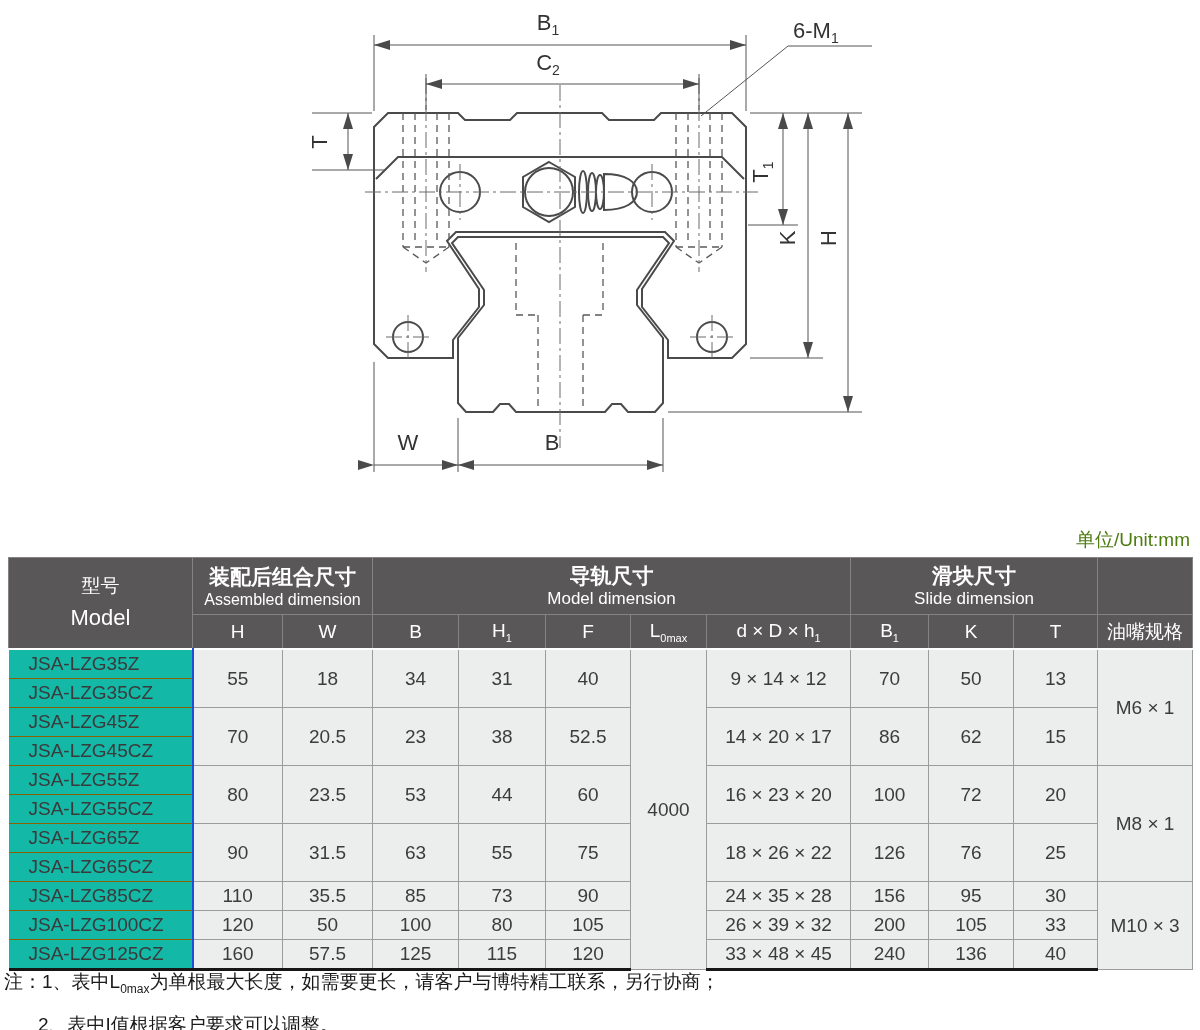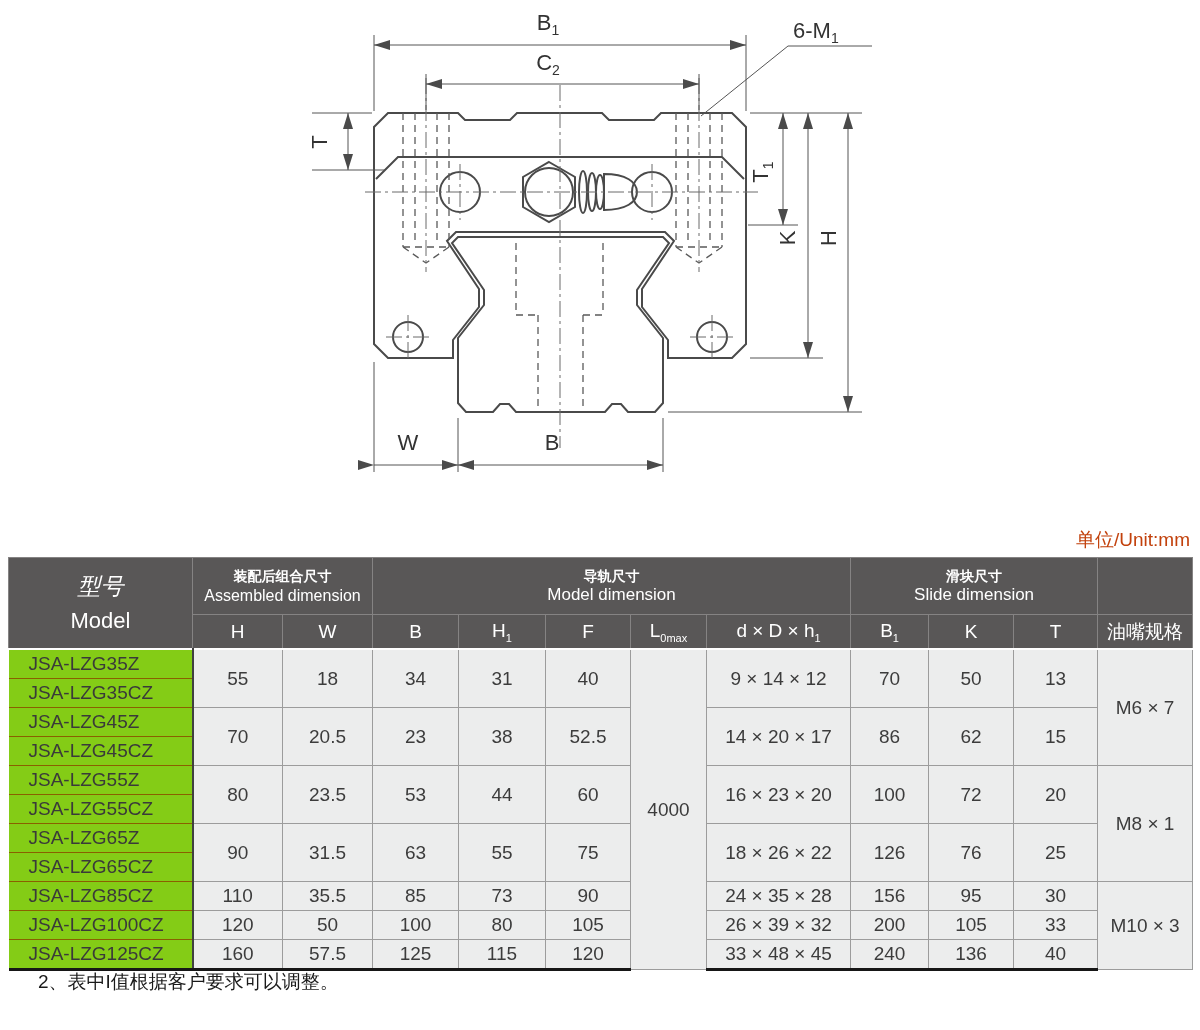--- a/index.html
+++ b/index.html
@@ -2,39 +2,39 @@
 <html><head>
 <meta charset="utf-8">
 <style>
   html,body{margin:0;padding:0;background:#fff;}
   .page{position:relative;width:1200px;height:1030px;background:#fff;overflow:hidden;
         font-family:"Liberation Sans","DejaVu Sans",sans-serif;color:#222;}
   svg text{font-family:"Liberation Sans","DejaVu Sans",sans-serif;}
 
   .drawing{position:absolute;left:0;top:0;}
 
-  .unit-label{position:absolute;top:527px;right:10px;font-size:19px;color:#c2410c;text-align:center;}
+  .unit-label{position:absolute;top:527px;right:10px;font-size:19px;color:#4d7c0f;text-align:center;}
 
   table.spec{position:absolute;left:8px;top:557px;width:1184px;border-collapse:collapse;table-layout:fixed;}
   table.spec th,table.spec td{padding:0;text-align:center;vertical-align:middle;overflow:hidden;white-space:nowrap;}
 
   thead th{background:#595757;color:#fff;border:1px solid #858383;font-weight:normal;}
   thead tr.group-row th{height:56px;}
   thead tr.sub-row th{height:33px;font-size:19px;}
-  .hdr-zh{display:block;font-size:14px;font-weight:bold;line-height:1.3;}
+  .hdr-zh{display:block;font-size:21px;font-weight:bold;line-height:1.3;}
   .hdr-en{display:block;font-size:16px;line-height:1.2;}
   .hdr-en.big{font-size:17px;}
-  .hdr-model-zh{display:block;font-size:23px;line-height:1.5;font-style:italic;}
+  .hdr-model-zh{display:block;font-size:19px;line-height:1.5;}
   .hdr-model-en{display:block;font-size:22px;line-height:1.5;}
   thead sub{font-size:11px;}
 
   tbody td{background:#ECEDED;border:1px solid #9c9c9c;font-size:19px;color:#3c3c3c;height:28px;}
   tbody tr.first-body-row td{border-top:2px solid #fff;}
-  tbody td.model{background:#84cc16;color:#3a3a3a;text-align:left;padding-left:20px;
-                 border-left:none;border-right:2px solid #404040;
+  tbody td.model{background:#14b8a6;color:#3a3a3a;text-align:left;padding-left:20px;
+                 border-left:none;border-right:2px solid #1d4ed8;
                  border-top:1px solid #8a6000;border-bottom:1px solid #8a6000;}
   tbody tr.first-body-row td.model{border-top:2px solid #fff;}
   tbody tr:last-child td{border-bottom:3px solid #161616;}
 
   .notes{position:absolute;left:4px;top:960px;font-size:19px;color:#1a1a1a;}
   .notes .line{height:43px;line-height:43px;}
   .notes .line2{padding-left:34px;}
   .notes sub{font-size:12px;}
 </style>
 </head>
@@ -223,21 +223,21 @@
         <td rowspan="2">55</td>
         <td rowspan="2">18</td>
         <td rowspan="2">34</td>
         <td rowspan="2">31</td>
         <td rowspan="2">40</td>
         <td rowspan="11">4000</td>
         <td rowspan="2">9 × 14 × 12</td>
         <td rowspan="2">70</td>
         <td rowspan="2">50</td>
         <td rowspan="2">13</td>
-        <td rowspan="4">M6 × 7</td>
+        <td rowspan="4">M6 × 1</td>
       </tr>
       <tr>
         <td class="model">JSA-LZG35CZ</td>
       </tr>
       <tr>
         <td class="model">JSA-LZG45Z</td>
         <td rowspan="2">70</td>
         <td rowspan="2">20.5</td>
         <td rowspan="2">23</td>
         <td rowspan="2">38</td>
@@ -315,16 +315,17 @@
         <td>120</td>
         <td>33 × 48 × 45</td>
         <td>240</td>
         <td>136</td>
         <td>40</td>
       </tr>
     </tbody>
   </table>
 
   <div class="notes">
+    <div class="line"><span>注：1、表中L</span><sub>0max</sub><span>为单根最大长度，如需要更长，请客户与博特精工联系，另行协商；</span></div>
     <div class="line line2">2、表中I值根据客户要求可以调整。</div>
   </div>
 
 </div>
 
 </body></html>

